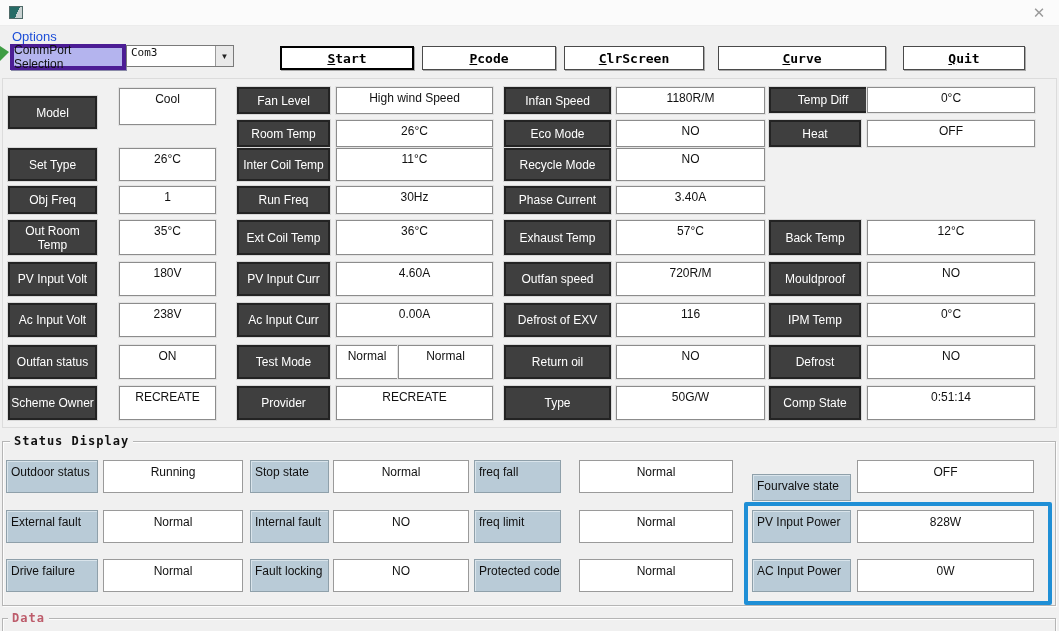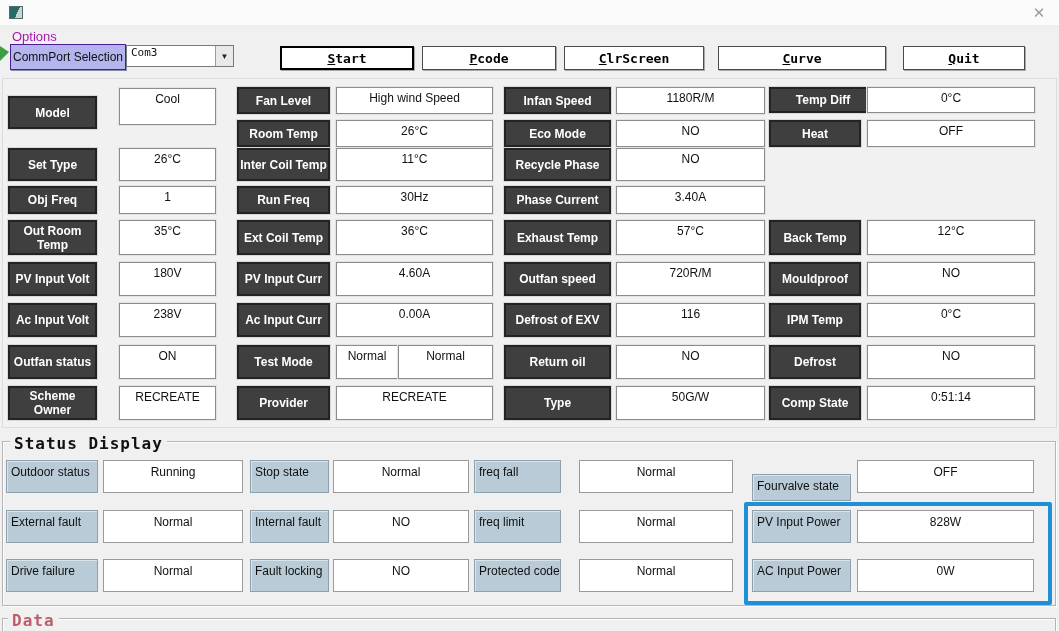--- a/index.html
+++ b/index.html
@@ -21,30 +21,30 @@
   }
   .title-text {
     position:absolute; left:30px; top:5px; font-size:13px; color:#a3a3a3;
     white-space:nowrap;
   }
   .close-x {
     position:absolute; left:1026px; top:3px; width:26px; height:20px;
     color:#9a9a9a; font-size:15px; text-align:center; line-height:20px; cursor:default;
   }
   .menubar-item {
-    position:absolute; left:8px; top:28px; font-size:13px; color:#a21caf;
+    position:absolute; left:8px; top:28px; font-size:13px; color:#1d4ed8;
     padding:1px 4px;
   }
   .cursor-artifact {
     position:absolute; left:0px; top:46px; width:0; height:0;
     border-left:9px solid #3f9d44; border-top:6px solid transparent; border-bottom:9px solid transparent;
   }
   .commport-label {
     position:absolute; left:10px; top:44px; width:116px; height:26px;
-    background:#b4b4ee; border:1px solid #4c1d95;
+    background:#b4b4ee; border:4px solid #4c1d95;
     font-size:12px; display:flex; align-items:center; justify-content:center;
     box-shadow:1px 1px 0 #8a8aa8;
   }
   .combobox {
     position:absolute; left:126px; top:45px; width:108px; height:22px;
     background:#fff; border:1px solid #7a7a7a; display:flex; align-items:flex-start;
   }
   .combobox .val {
     flex:1; font-family:"DejaVu Sans Mono", monospace; font-size:11px; padding-left:4px;
   }
@@ -62,34 +62,33 @@
   .btn.default { border:2px solid #000; }
   .main-panel {
     position:absolute; left:2px; top:78px; width:1055px; height:350px;
     background:#f1f1f1; border:1px solid #dcdcdc;
   }
   .plabel {
     position:absolute; background:#3f3f3f; color:#fff;
     border:2px solid #232323; font-size:12px;
     display:flex; align-items:center; justify-content:center; text-align:center;
     box-shadow:0 0 0 1px #d8d8d8;
-    font-weight:bold;
   }
   .pvalue {
     position:absolute; background:#fff; border:1px solid #8c8c8c;
     font-size:12px; color:#111; display:flex; justify-content:center;
     padding-top:3px; box-shadow:0 0 0 1px #e3e3e3;
   }
   .groupbox {
     position:absolute; border:1px solid #b5b5b5;
     box-shadow:inset 1px 1px 0 #fdfdfd, 1px 1px 0 #fdfdfd;
   }
   .legend {
     position:absolute; font-family:"DejaVu Sans Mono", monospace; font-weight:bold;
-    font-size:16px; letter-spacing:1px; background:#f0f0f0; padding:0 4px; white-space:nowrap;
+    font-size:12px; letter-spacing:1px; background:#f0f0f0; padding:0 4px; white-space:nowrap;
   }
   .legend.red { color:#bd5c6b; }
   .slabel {
     position:absolute; background:#b9cbd7; border:1px solid #8fa0aa;
     box-shadow:inset 1px 1px 0 #d9e4eb;
     font-size:12px; color:#101010; padding:4px 0 0 4px;
   }
   .svalue {
     position:absolute; background:#fff; border:1px solid #9a9a9a;
     font-size:12px; display:flex; justify-content:center; padding-top:4px;
@@ -172,21 +171,21 @@
 <div class="plabel" style="left:237px;top:345px;width:93px;height:34px">Test Mode</div>
 <div class="pvalue" style="left:336px;top:345px;width:62px;height:34px">Normal</div>
 <div class="pvalue" style="left:398px;top:345px;width:95px;height:34px">Normal</div>
 <div class="plabel" style="left:237px;top:386px;width:93px;height:34px">Provider</div>
 <div class="pvalue" style="left:336px;top:386px;width:157px;height:34px">RECREATE</div>
 
 <div class="plabel" style="left:504px;top:87px;width:107px;height:27px">Infan Speed</div>
 <div class="pvalue" style="left:616px;top:87px;width:149px;height:27px">1180R/M</div>
 <div class="plabel" style="left:504px;top:120px;width:107px;height:27px">Eco Mode</div>
 <div class="pvalue" style="left:616px;top:120px;width:149px;height:27px">NO</div>
-<div class="plabel" style="left:504px;top:148px;width:107px;height:33px">Recycle Phase</div>
+<div class="plabel" style="left:504px;top:148px;width:107px;height:33px">Recycle Mode</div>
 <div class="pvalue" style="left:616px;top:148px;width:149px;height:33px">NO</div>
 <div class="plabel" style="left:504px;top:186px;width:107px;height:28px">Phase Current</div>
 <div class="pvalue" style="left:616px;top:186px;width:149px;height:28px">3.40A</div>
 <div class="plabel" style="left:504px;top:220px;width:107px;height:35px">Exhaust Temp</div>
 <div class="pvalue" style="left:616px;top:220px;width:149px;height:35px">57°C</div>
 <div class="plabel" style="left:504px;top:262px;width:107px;height:34px">Outfan speed</div>
 <div class="pvalue" style="left:616px;top:262px;width:149px;height:34px">720R/M</div>
 <div class="plabel" style="left:504px;top:303px;width:107px;height:34px">Defrost of EXV</div>
 <div class="pvalue" style="left:616px;top:303px;width:149px;height:34px">116</div>
 <div class="plabel" style="left:504px;top:345px;width:107px;height:34px">Return oil</div>

